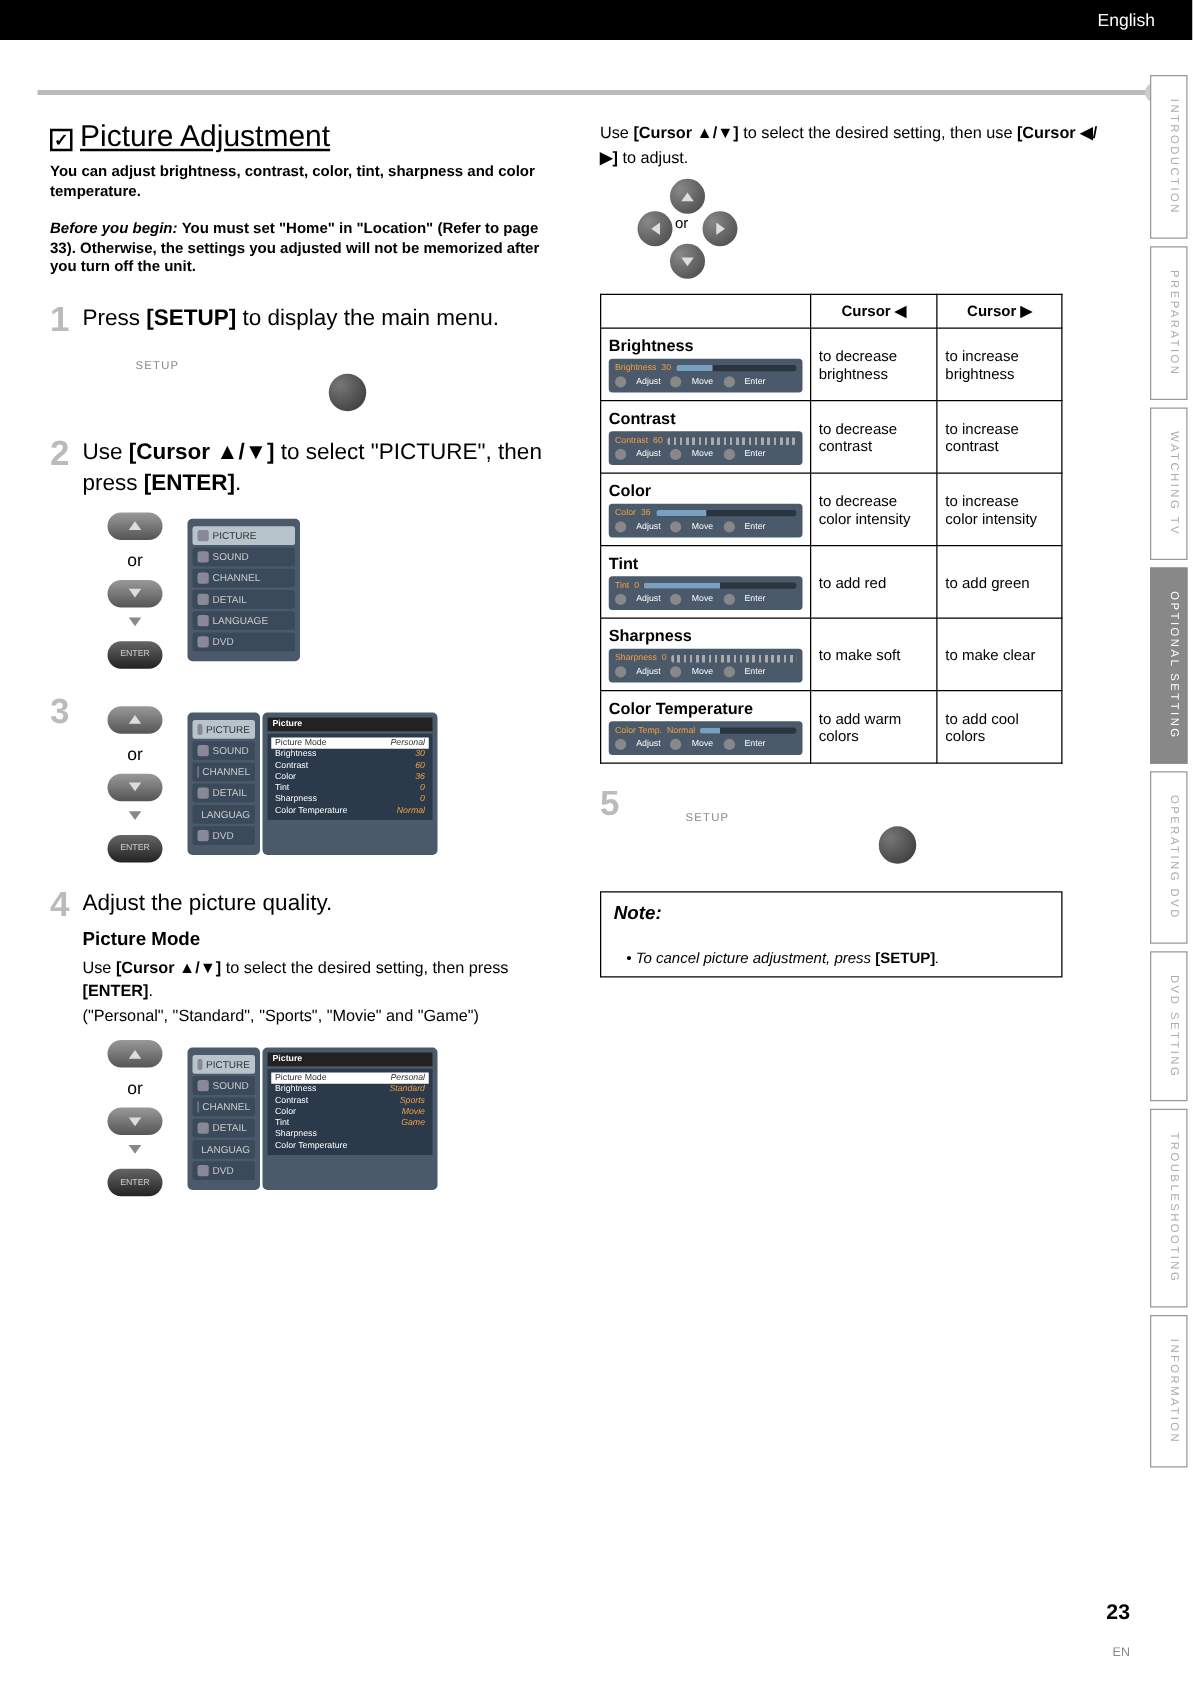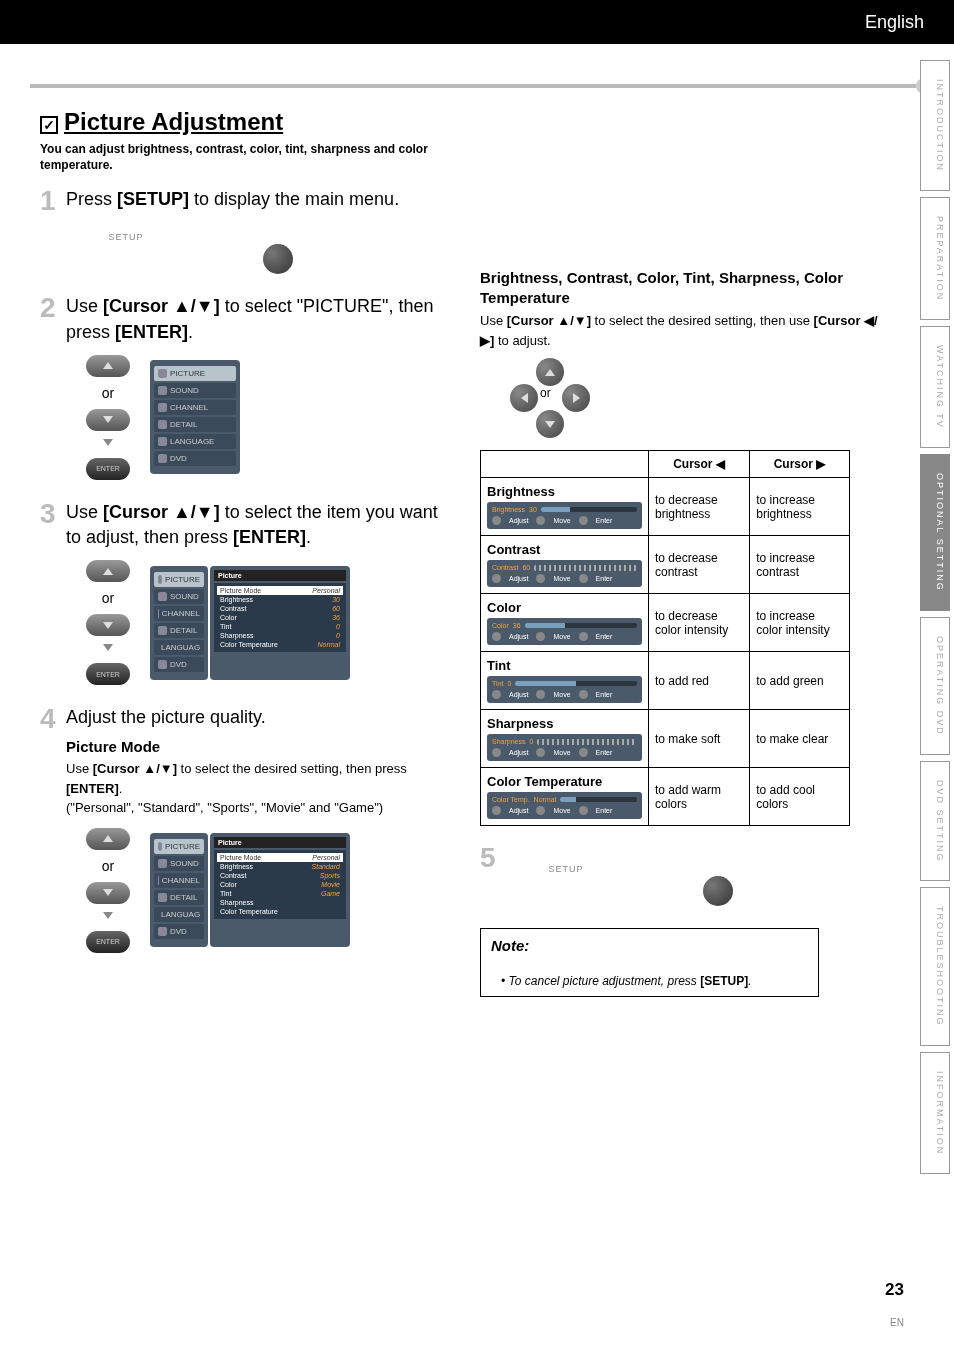--- a/index.html
+++ b/index.html
@@ -1,25 +1,25 @@
 <!DOCTYPE html>
 <html><head>
 <meta charset="utf-8">
 <style>
   * { box-sizing: border-box; margin: 0; padding: 0; }
   body { font-family: Arial, Helvetica, sans-serif; background: #fff; width: 954px; height: 1348px; position: relative; color: #000; font-size: 13px; }
-  .header-bar { background: #000; color: #fff; height: 44px; display: flex; align-items: center; justify-content: flex-end; padding-right: 30px; font-size: 18px; }
+  .header-bar { background: #000; color: #fff; height: 32px; display: flex; align-items: center; justify-content: flex-end; padding-right: 30px; font-size: 14px; }
   .gray-line { height: 4px; background: #bbb; margin: 40px 30px 0 30px; position: relative; }
   .gray-line::after { content:''; position:absolute; right:-8px; top:-6px; width:16px; height:16px; background:#ccc; border-radius:50%; }
   .page { display: flex; padding: 20px 30px 0 40px; }
   .col { width: 410px; }
   .col + .col { margin-left: 30px; }
   .title-row { display: flex; align-items: baseline; gap: 6px; margin-bottom: 6px; }
   .check { width: 18px; height: 18px; border: 2px solid #000; display: inline-flex; align-items: center; justify-content: center; font-size: 14px; font-weight: bold; margin-top:6px;}
-  h1 { font-size: 24px; text-decoration: underline; font-weight: bold; }
+  h1 { font-size: 24px; text-decoration: underline; font-weight: normal; }
   .intro { font-size: 12px; font-weight: bold; line-height: 1.3; margin-bottom: 14px; }
   .before { font-size: 12px; line-height: 1.3; margin-bottom: 20px; }
   .before .label { font-style: italic; font-weight: bold; }
   .before .rest { font-weight: bold; }
   .step { display: flex; margin-bottom: 10px; }
   .step-num { font-size: 28px; font-weight: 900; color: #bbb; width: 26px; flex-shrink: 0; line-height: 1; }
   .step-body { flex: 1; }
   .step-line { font-size: 18px; line-height: 1.4; }
   .b { font-weight: bold; }
   .setup-fig { margin: 6px 0 10px 40px; }
@@ -61,21 +61,21 @@
   .adj-label { font-weight: bold; font-size: 13px; margin-bottom: 3px; display:block;}
   .adj-osd { background:#4a5a6a; border-radius:3px; padding:4px 5px; width:155px; color:#fff; font-size:7px; }
   .adj-osd-row1 { display:flex; align-items:center; gap:4px; margin-bottom:3px;}
   .adj-osd-row1 .nm { color:#f4a040;}
   .adj-osd-row1 .val { color:#f4a040;}
   .adj-bar { flex:1; height:5px; background:#2a3540; position:relative; border-radius:2px;}
   .adj-bar::before { content:''; position:absolute; left:0; top:0; bottom:0; background:#7aa0c0; border-radius:2px;}
   .adj-osd-row2 { display:flex; gap:8px; align-items:center;}
   .adj-osd-row2 .dot { width:9px; height:9px; border-radius:50%; background:#888;}
   .adj-tick-bar { flex:1; height:6px; background:repeating-linear-gradient(90deg,#aaa 0 2px,transparent 2px 5px); border-radius:2px;}
-  .note-box { border: 1px solid #000; padding: 8px 10px; margin-top: 12px; font-size: 12px; width:339px;}
+  .note-box { border: 1px solid #000; padding: 8px 10px; margin-top: 12px; font-size: 12px; width:370px;}
   .note-box .nt { font-weight: bold; font-style: italic; font-size:15px;}
   .note-box ul { list-style: none; padding-left: 10px; margin-top: 20px;}
   .note-box li::before { content:"• "; }
   .note-box li { font-style: italic; }
   .side-tabs { position: absolute; right: 4px; top: 60px; width: 30px; display: flex; flex-direction: column; gap: 6px; }
   .tab { writing-mode: vertical-rl; font-size: 9px; letter-spacing: 2px; padding: 18px 4px; border: 1px solid #999; color:#aaa; text-align:center; background:#fff;}
   .tab.active { background: #888; color: #fff; border-color:#888;}
   .page-num { position: absolute; bottom: 48px; right: 50px; font-weight: bold; font-size: 17px;}
   .page-en { position: absolute; bottom: 20px; right: 50px; font-size: 10px; color:#888;}
   .step5-wrap { margin-top: 18px;}
@@ -89,20 +89,24 @@
 <div class="gray-line"></div>
 
 <div class="page">
 
   <div class="col">
     <div class="title-row">
       <span class="check">✓</span>
       <h1>Picture Adjustment</h1>
     </div>
     <p class="intro">You can adjust brightness, contrast, color, tint, sharpness and color temperature.</p>
+    <p class="before">
+      <span class="label">Before you begin:</span>
+      <span class="rest">You must set "Home" in "Location" (Refer to page 33). Otherwise, the settings you adjusted will not be memorized after you turn off the unit.</span>
+    </p>
 
     <div class="step">
       <div class="step-num">1</div>
       <div class="step-body">
         <p class="step-line">
           <span>Press </span><span class="b">[SETUP]</span><span> to display the main menu.</span>
         </p>
         <div class="setup-fig">
           <div class="setup-label">SETUP</div>
           <div class="round-btn"></div>
@@ -154,23 +158,20 @@
                 <span>DVD</span>
               </div>
             </div>
         </div>
       </div>
     </div>
 
     <div class="step">
       <div class="step-num">3</div>
       <div class="step-body">
-        <p class="step-line">
-          <span>Use </span><span class="b">[Cursor ▲/▼]</span><span> to select the item you want to adjust, then press </span><span class="b">[ENTER]</span><span>.</span>
-        </p>
         <div class="dpad-fig">
           <div class="dpad-col">
             <div class="dpad-btn">
                 <span class="tri-up"></span>
               </div>
             <span class="or">or</span>
             <div class="dpad-btn">
                 <span class="tri-down"></span>
               </div>
             <span class="tri-down" style="border-top-color:#888; margin-top:4px;"></span>
@@ -322,21 +323,20 @@
                   </div>
                 </div>
               </div>
           </div>
         </div>
       </div>
     </div>
   </div>
 
   <div class="col">
-    <div class="section-h2">Brightness, Contrast, Color, Tint, Sharpness, Color Temperature</div>
     <p class="sub-instr">
       <span>Use </span><span class="b">[Cursor ▲/▼]</span><span> to select the desired setting, then use </span><span class="b">[Cursor ◀/▶]</span><span> to adjust.</span>
     </p>
     <div class="full-dpad">
       <div class="c up">
           <span class="tri-up"></span>
         </div>
       <div class="c down">
           <span class="tri-down"></span>
         </div>

